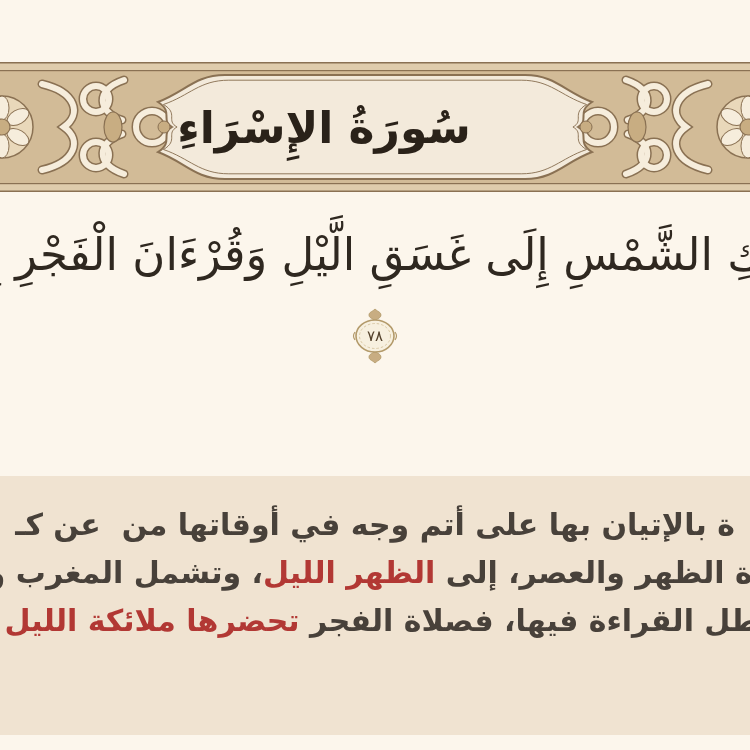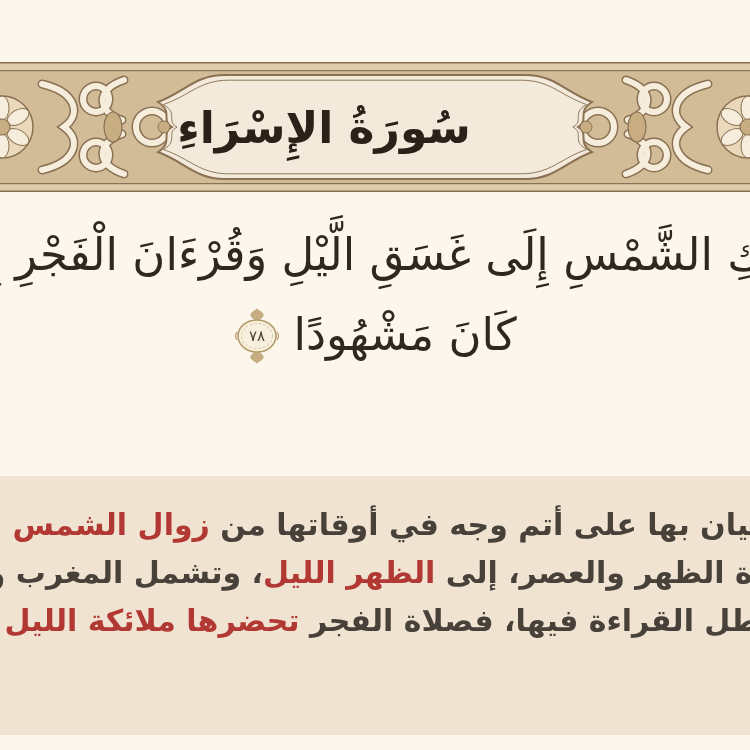--- a/index.html
+++ b/index.html
@@ -100,36 +100,34 @@
     <circle cx="586" cy="65" r="6" fill="#C8AD82" stroke="#8A7153" stroke-width="1"></circle>
   </svg>
 
   <div class="surah-title">سُورَةُ الإِسْرَاءِ</div>
 
   <div class="verse-line1-wrap">
     <span class="verse-line1">ةَ لِدُلُوكِ الشَّمْسِ إِلَى غَسَقِ الَّيْلِ وَقُرْءَانَ الْفَجْرِ إِنَّ قُرْءَ</span>
   </div>
 
   <div class="verse-line2-wrap">
-    <span class="verse-line2">كَانَ مَشْهُودًا</span>
     <svg class="medallion-svg" viewBox="0 0 48 56" aria-hidden="false">
       <path d="M 24 1 C 27 4 30 4 30 7 C 30 10 27 10 24 13 C 21 10 18 10 18 7 C 18 4 21 4 24 1 Z" fill="#C8AD82" stroke="#B39A6A" stroke-width="0.8"></path>
       <path d="M 24 55 C 27 52 30 52 30 49 C 30 46 27 46 24 43 C 21 46 18 46 18 49 C 18 52 21 52 24 55 Z" fill="#C8AD82" stroke="#B39A6A" stroke-width="0.8"></path>
       <ellipse cx="24" cy="28" rx="19" ry="16" fill="#F7F0DF" stroke="#B39A6A" stroke-width="1.6"></ellipse>
       <ellipse cx="24" cy="28" rx="15.5" ry="12.5" fill="none" stroke="#D9C8A4" stroke-width="1" stroke-dasharray="2.5 2"></ellipse>
       <path d="M 4 24 q -3 4 0 8" fill="none" stroke="#B39A6A" stroke-width="1.2"></path>
       <path d="M 44 24 q 3 4 0 8" fill="none" stroke="#B39A6A" stroke-width="1.2"></path>
       <text x="24" y="33" text-anchor="middle" font-size="15" fill="#54422C">٧٨</text>
     </svg>
   </div>
 
   <div class="tafsir">
     <div class="tafsir-line">
       <span>ة بالإتيان بها على أتم وجه في أوقاتها من </span>
-        <span class="hl">زوال الشمس</span>
         <span> عن كـ</span>
     </div>
     <div class="tafsir-line">
       <span>ك صلاة الظهر والعصر، إلى </span>
         <span class="hl">الظهر الليل</span>
         <span>، وتشمل المغرب والعشـ</span>
     </div>
     <div class="tafsir-line">
       <span>ر وأطل القراءة فيها، فصلاة الفجر </span>
         <span class="hl">تحضرها ملائكة الليل وملا</span>

